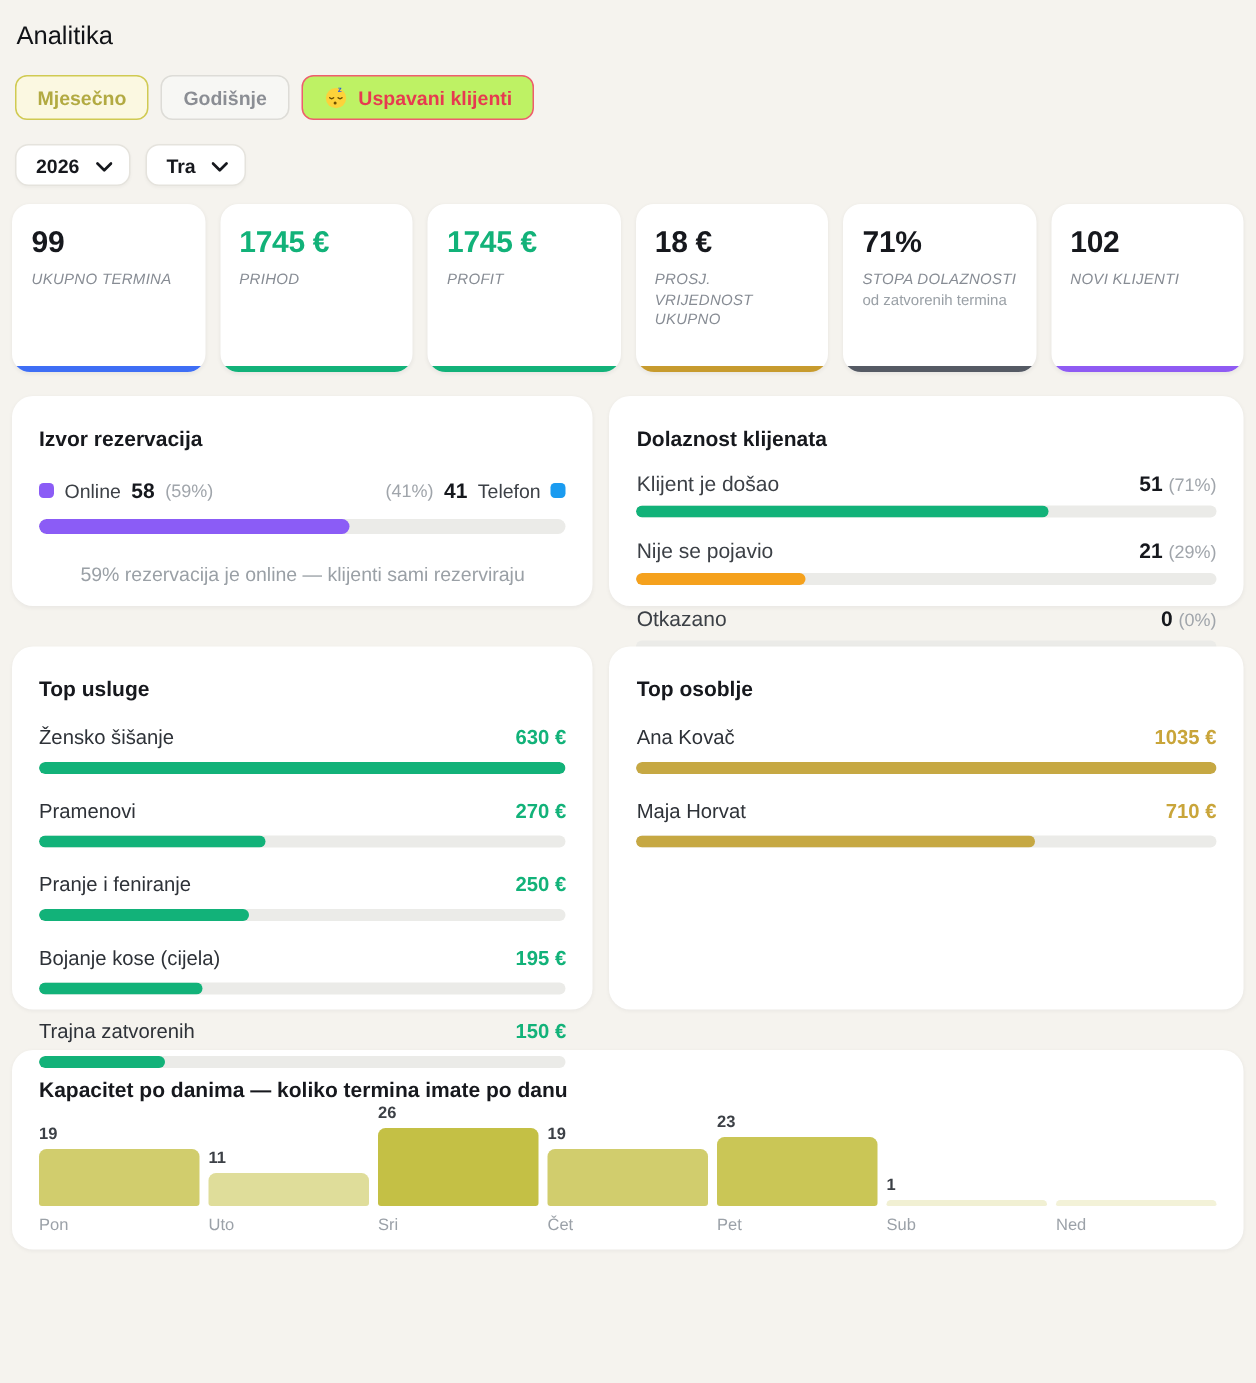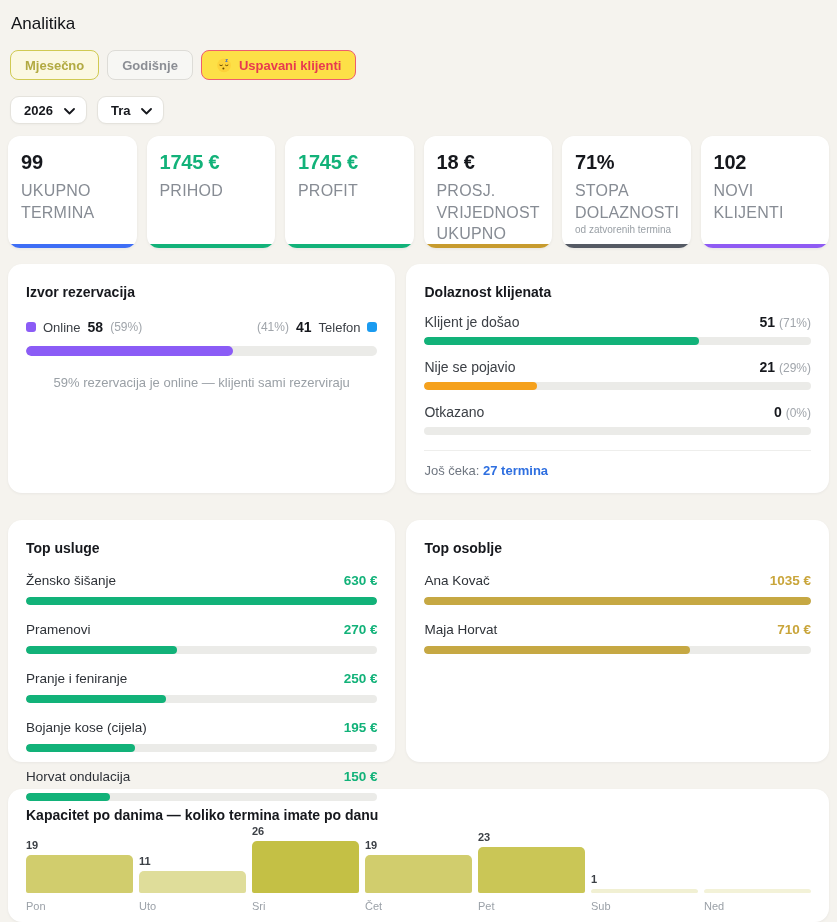--- a/index.html
+++ b/index.html
@@ -17,53 +17,53 @@
   
   .tabs { display:flex; gap:8px; margin:0 0 16px 2px; }
   .tab {
     height:30px; padding:0 14px; border-radius:8px;
     display:inline-flex; align-items:center; gap:7px;
     font-size:13px; font-weight:700; border:1px solid transparent;
     cursor:pointer; background:#fff;
   }
   .tab.active { background:#fbf8e1; border-color:#d0ca52; color:#b2aa42; }
   .tab.muted  { background:#f7f7f4; border-color:#dddcd7; color:#8b8e94; }
-  .tab.danger { background:#fde047; border-color:#ee5d6d; color:#e73a50; }
+  .tab.danger { background:#bef264; border-color:#ee5d6d; color:#e73a50; }
 
   
   .filters { display:flex; gap:10px; margin:0 0 12px 2px; }
   .select {
     height:28px; background:#fff; border:1px solid #e5e3dd; border-radius:9px;
     display:inline-flex; align-items:center; gap:11px; padding:0 11px 0 13px;
     font-size:13px; font-weight:700; cursor:pointer;
     box-shadow:0 1px 2px rgba(0,0,0,.03);
   }
   .chev { display:inline-block; }
 
   
   .kpi-row { display:grid; grid-template-columns:repeat(6,1fr); gap:10px; margin-bottom:16px; }
   .kpi {
     position:relative; background:#fff; border-radius:12px; height:112px;
     padding:15px 13px 0; overflow:hidden;
     box-shadow:0 1px 3px rgba(16,24,40,.06);
   }
   .kpi-value { font-size:20px; font-weight:700; margin-bottom:6px; letter-spacing:-.2px; }
-  .kpi-label { font-size:16px; color:#878c94; line-height:1.35; letter-spacing:.2px; }
+  .kpi-label { font-size:10px; color:#878c94; line-height:1.35; letter-spacing:.2px;font-style:italic; }
   .kpi-sub   { font-size:10px; color:#9aa0a6; margin-top:1px; }
   .kpi-accent { position:absolute; left:0; right:0; bottom:0; height:4px; }
 
   
   .card {
     background:#fff; border-radius:14px; padding:18px;
     box-shadow:0 1px 3px rgba(16,24,40,.05);
   }
   .card-title { font-size:14px; font-weight:700; margin:2px 0 0; }
 
   .row2 { display:grid; grid-template-columns:387fr 422fr; gap:11px; margin-bottom:27px; }
-  .row2 .card { height:229px; }
+  .row2 .card { height:140px; }
   .row3 { display:grid; grid-template-columns:387fr 422fr; gap:11px; margin-bottom:27px; }
   .row3 .card { height:242px; }
 
   
   .track { height:8px; border-radius:6px; background:#ebebe8; overflow:hidden; }
   .track.tall { height:10px; }
   .fill { height:100%; border-radius:6px; }
 
   
   .legend { display:flex; justify-content:space-between; align-items:center; margin:19px 0 11px; font-size:13px; color:#3c4046; }
@@ -272,21 +272,21 @@
             <div class="li-head">
               <span>Bojanje kose (cijela)</span>
               <span class="li-val" style="color: rgb(18, 178, 121);">195 €</span>
             </div>
             <div class="track">
               <div class="fill" style="width: 31%; background: rgb(18, 178, 121);"></div>
             </div>
           </div>
           <div class="li-item">
             <div class="li-head">
-              <span>Horvat ondulacija</span>
+              <span>Trajna zatvorenih</span>
               <span class="li-val" style="color: rgb(18, 178, 121);">150 €</span>
             </div>
             <div class="track">
               <div class="fill" style="width: 23.8%; background: rgb(18, 178, 121);"></div>
             </div>
           </div>
         </div>
     </section>
 
     <section class="card">

